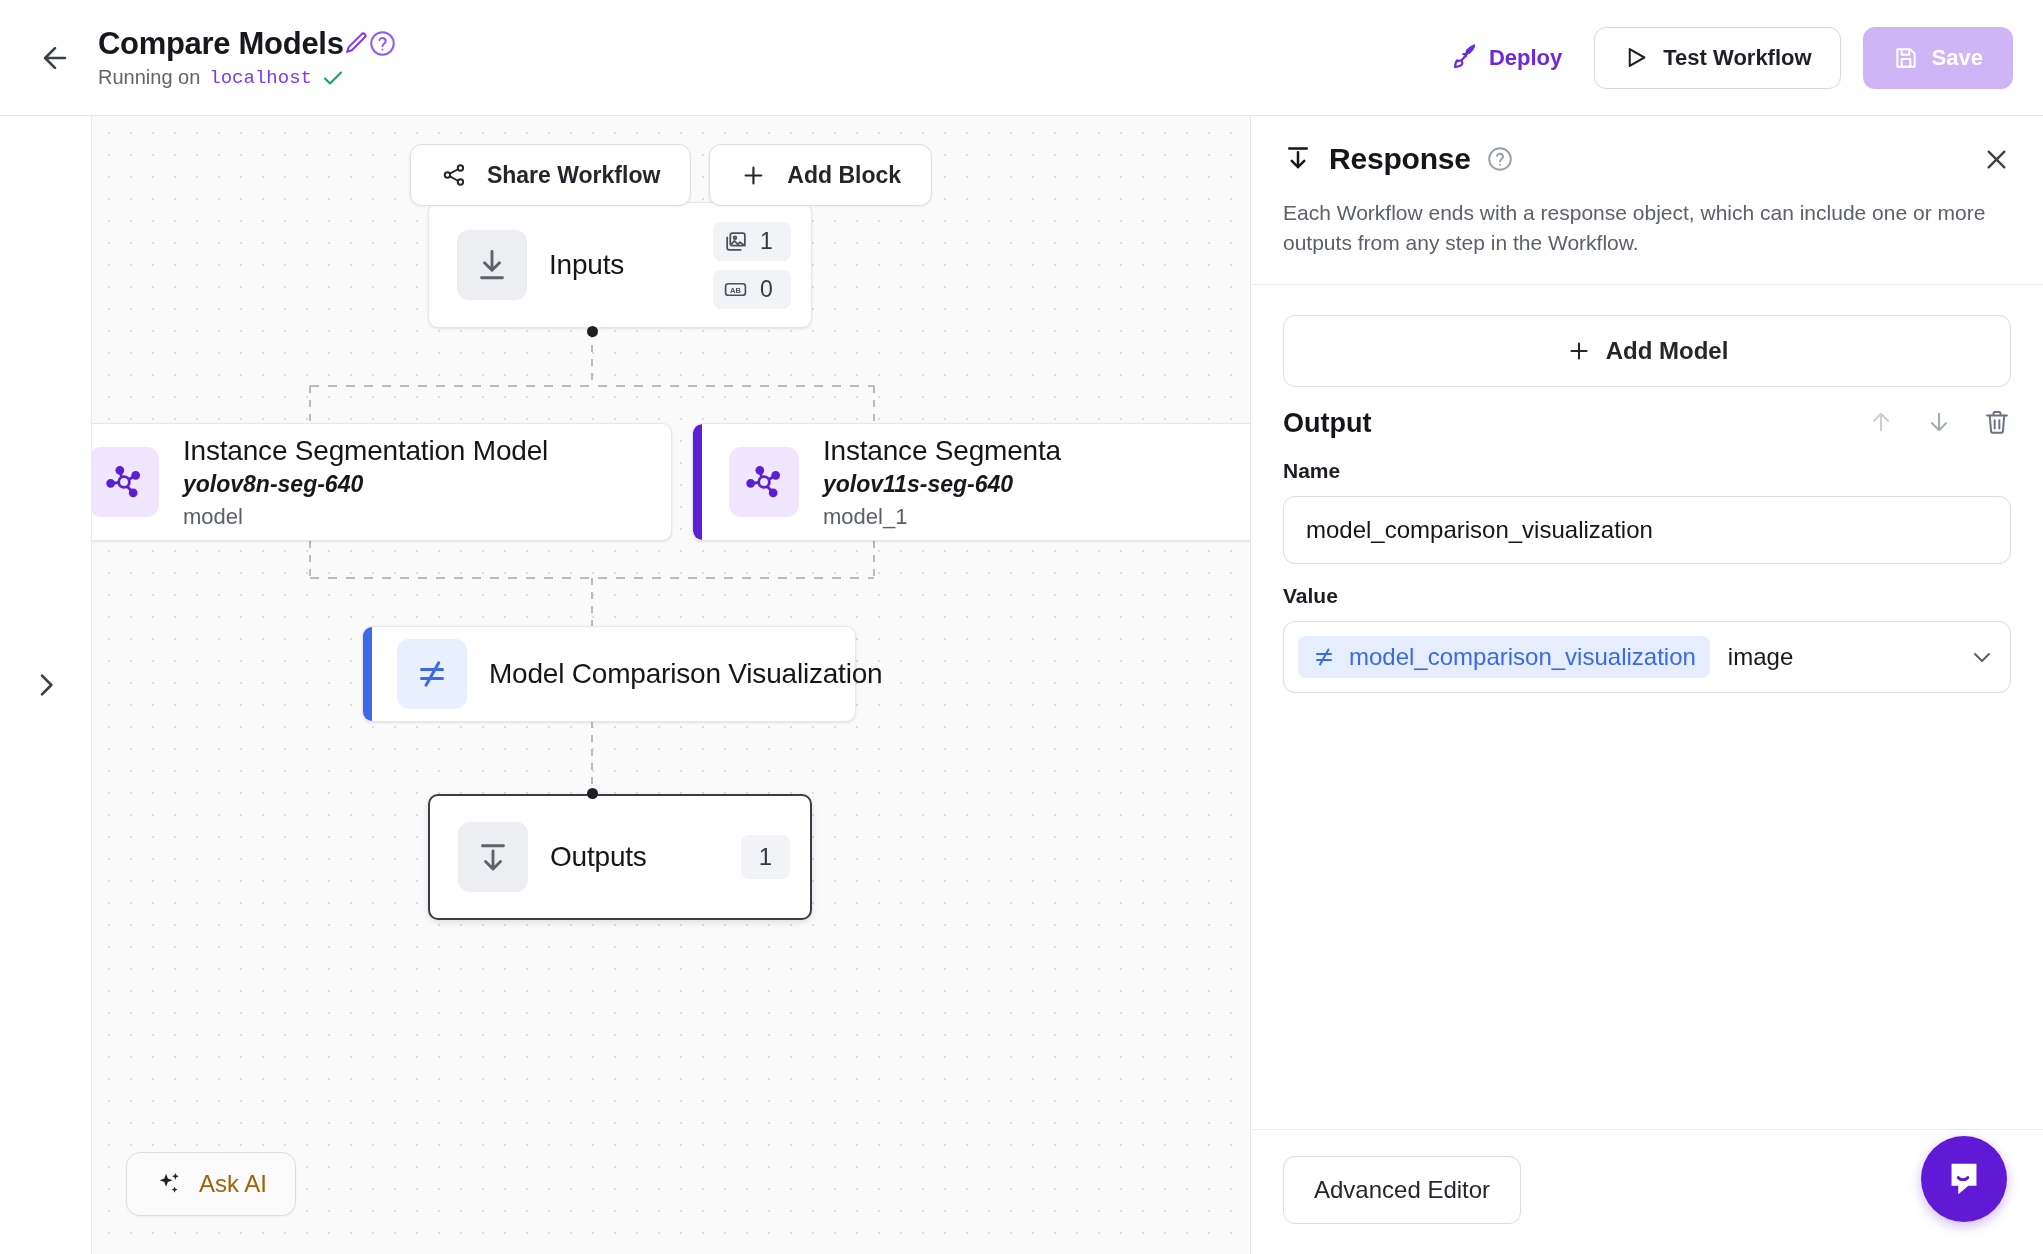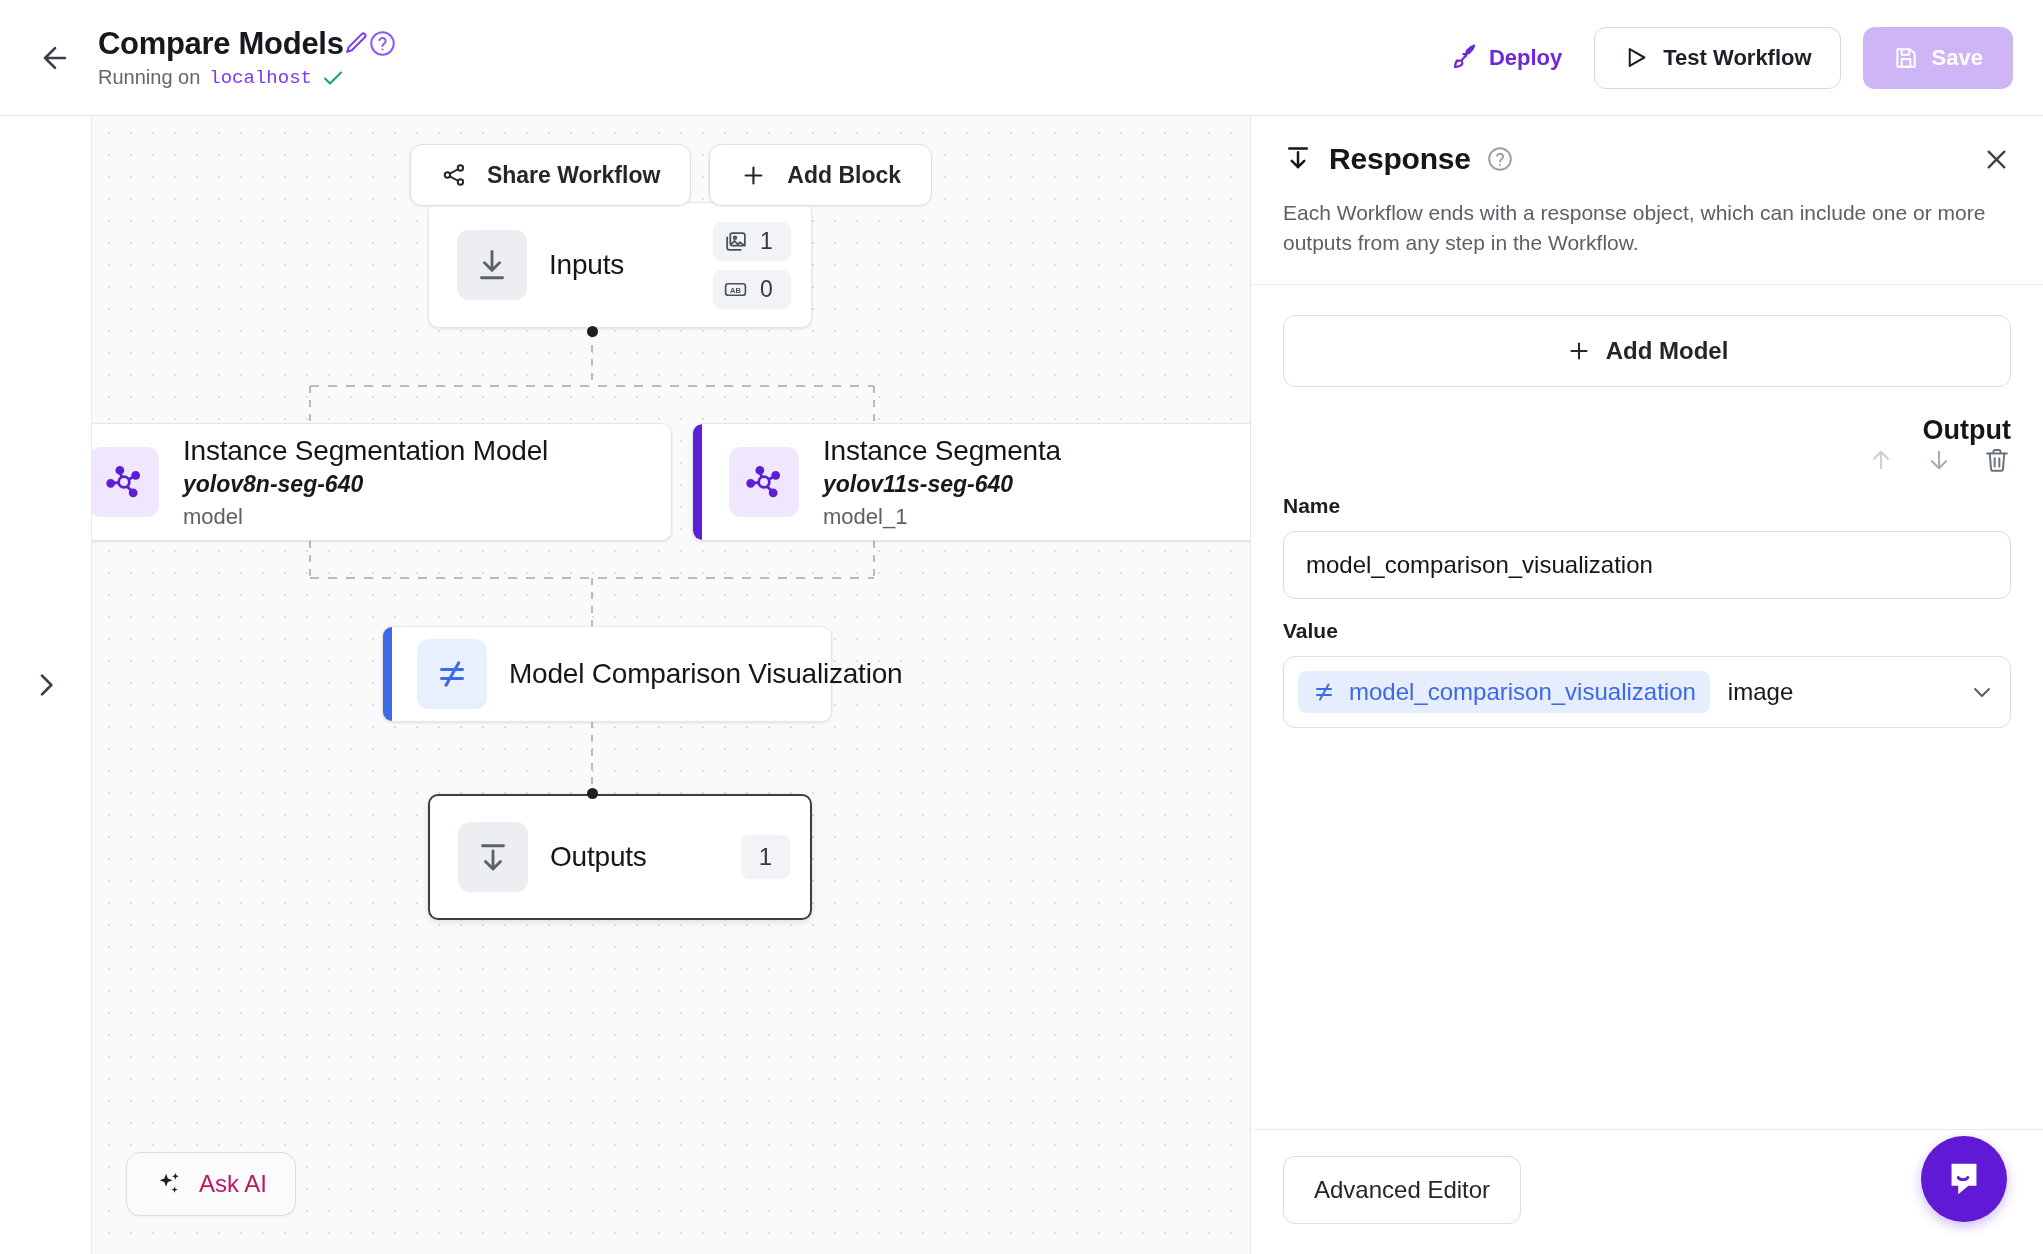--- a/index.html
+++ b/index.html
@@ -131,21 +131,21 @@
   .dot {
     position: absolute; width: 11px; height: 11px; border-radius: 50%;
     background: #1c1f24; z-index: 5;
   }
 
   .ask-ai {
     position: absolute; left: 34px; bottom: 38px;
     display: flex; align-items: center; gap: 16px;
     height: 64px; padding: 0 28px;
     background: #fbfbfb; border: 1px solid #dcdce0; border-radius: 14px;
-    font-size: 24px; color: #be185d; font-weight: 500; cursor: pointer;
+    font-size: 24px; color: #a16207; font-weight: 500; cursor: pointer;
     box-shadow: 0 1px 2px rgba(16,24,40,.05); z-index: 6;
   }
 
   
   .panel {
     width: 793px; flex: 0 0 793px; background: #ffffff;
     border-left: 1px solid #e6e6ea;
     display: flex; flex-direction: column; min-height: 0;
   }
   .panel-head { padding: 26px 32px 26px 32px; border-bottom: 1px solid #ececed; }
@@ -154,21 +154,21 @@
   .panel-close { margin-left: auto; cursor: pointer; display:flex; align-items:center; }
   .panel-desc { margin-top: 22px; font-size: 21px; line-height: 1.42; color: #5b6069; }
 
   .panel-body { padding: 30px 32px 10px 32px; flex: 1; overflow: hidden; }
   .add-output {
     width: 100%; height: 72px;
     border: 1px solid #dededf; border-radius: 12px; background: #fff;
     display: flex; align-items: center; justify-content: center; gap: 14px;
     font-size: 24px; color: #24262c; font-weight: 600; cursor: pointer;
   }
-  .out-head { display: flex; align-items: flex-end; margin-top: 28px; flex-direction: column; }
+  .out-head { display: flex; align-items: flex-start; margin-top: 21px; }
   .out-head-title { font-size: 27px; font-weight: 700; color: #14161a; }
   .out-head-actions { margin-left: auto; display: flex; align-items: center; gap: 30px; }
   .icon-btn { cursor: pointer; display: flex; align-items: center; justify-content: center; }
 
   .field-label { font-size: 21px; color: #1b1e23; font-weight: 600; margin-top: 20px; margin-bottom: 13px; }
   .text-input {
     width: 100%; height: 68px; border: 1px solid #dcdce0; border-radius: 12px;
     padding: 0 22px; font-size: 24px; color: #14161a; background: #fff;
     font-family: "Liberation Sans", sans-serif; outline: none;
   }
@@ -376,21 +376,21 @@
             <path d="M8.8 12.4 5.8 12.6M10.6 9.1 9.9 6.8M14.6 10.6 17.4 9M13.7 14.6l2.8 2.6"></path>
           </svg>
         </div>
         <div class="node-text" style="margin-left:24px;">
           <span class="node-title">Instance Segmenta</span>
           <span class="node-sub">yolov11s-seg-640</span>
           <span class="node-id">model_1</span>
         </div>
       </div>
 
-      <div class="node" style="left:270px; top:510px; width:450px; height:96px; padding: 0 20px 0 34px; margin-left: 20px;">
+      <div class="node" style="left:270px; top:510px; width:494px; height:96px; padding: 0 20px 0 34px;">
         <div class="accent" style="background:#3b69e8;"></div>
         <div class="node-icon icon-blue">
           <svg width="36" height="36" viewBox="0 0 24 24" fill="none" stroke="#3b69e8" stroke-width="2" stroke-linecap="round">
             <path d="M5 9h14M5 15h14M16.5 4.5 8 19.5"></path>
           </svg>
         </div>
         <div class="node-text" style="margin-left:22px;">
           <span class="node-title">Model Comparison Visualization</span>
         </div>
       </div>

